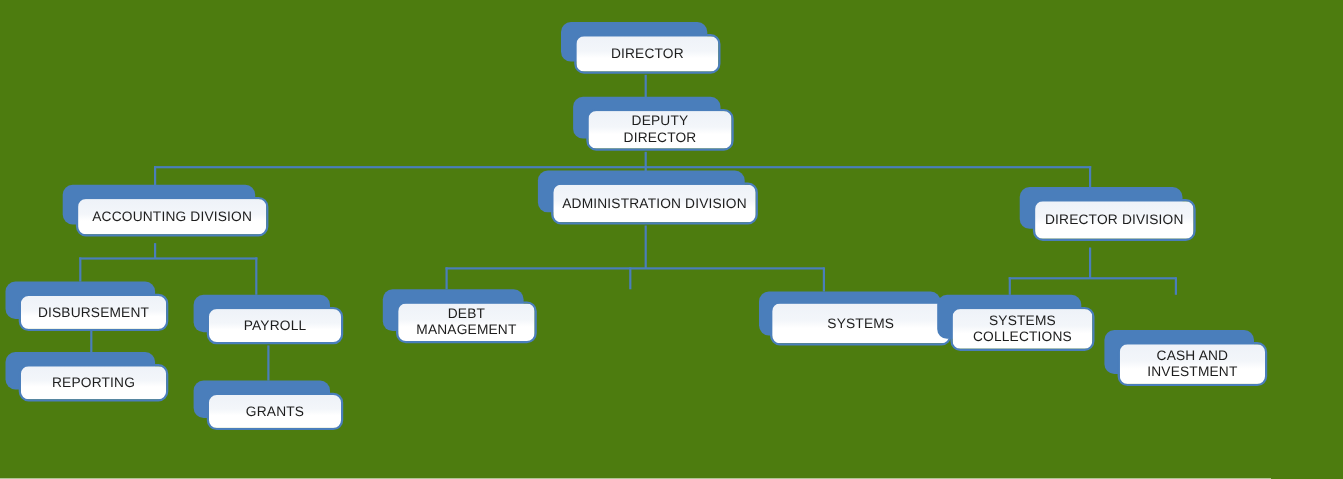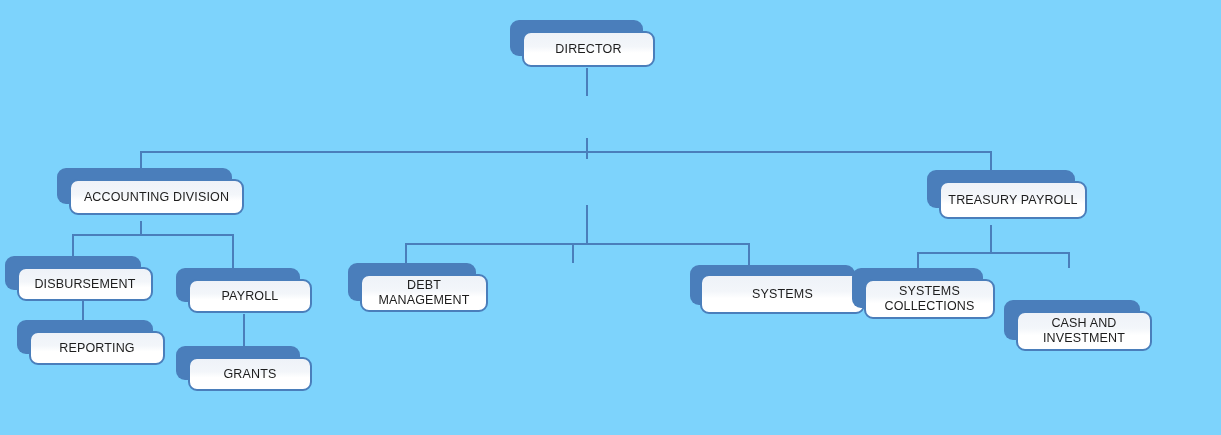--- a/index.html
+++ b/index.html
@@ -7,21 +7,21 @@
     padding: 0;
     background: #ffffff;
   }
   body {
     font-family: "Liberation Sans", sans-serif;
   }
   #org-chart {
     position: relative;
     width: 1221px;
     height: 435px;
-    background: #7dd3fc;
+    background: #4d7c0f;
     overflow: hidden;
   }
 
   
   .line {
     position: absolute;
     background: #4a7ebb;
     z-index: 1;
   }
   .line.h { height: 2px; }
@@ -104,44 +104,56 @@
   <div class="line v" style="left:917px; top:252px; height:16px;"></div>
   <div class="line v" style="left:1068px; top:252px; height:16px;"></div>
 
   <div class="node" style="left:510px; top:20px; width:133px; height:36px;">
     <div class="shadow"></div>
     <div class="face">
       <span class="label">DIRECTOR</span>
     </div>
   </div>
 
+  <div class="node" style="left:521px; top:88px; width:134px; height:38px;">
+    <div class="shadow"></div>
+    <div class="face">
+      <span class="label">DEPUTY  DIRECTOR</span>
+    </div>
+  </div>
 
   <div class="node" style="left:57px; top:168px; width:175px; height:36px;">
     <div class="shadow"></div>
     <div class="face">
       <span class="label">ACCOUNTING  DIVISION</span>
     </div>
   </div>
 
+  <div class="node" style="left:489px; top:155px; width:188px; height:38px;">
+    <div class="shadow"></div>
+    <div class="face">
+      <span class="label">ADMINISTRATION  DIVISION</span>
+    </div>
+  </div>
 
   <div class="node" style="left:927px; top:170px; width:148px; height:38px;">
     <div class="shadow"></div>
     <div class="face">
-      <span class="label">TREASURY  PAYROLL</span>
+      <span class="label">DIRECTOR  DIVISION</span>
     </div>
   </div>
 
   <div class="node" style="left:5px; top:256px; width:136px; height:34px;">
     <div class="shadow"></div>
     <div class="face">
       <span class="label">DISBURSEMENT</span>
     </div>
   </div>
 
-  <div class="node" style="left:17px; top:320px; width:136px; height:34px;">
+  <div class="node" style="left:5px; top:320px; width:136px; height:34px;">
     <div class="shadow"></div>
     <div class="face">
       <span class="label">REPORTING</span>
     </div>
   </div>
 
   <div class="node" style="left:176px; top:268px; width:124px; height:34px;">
     <div class="shadow"></div>
     <div class="face">
       <span class="label">PAYROLL</span>

